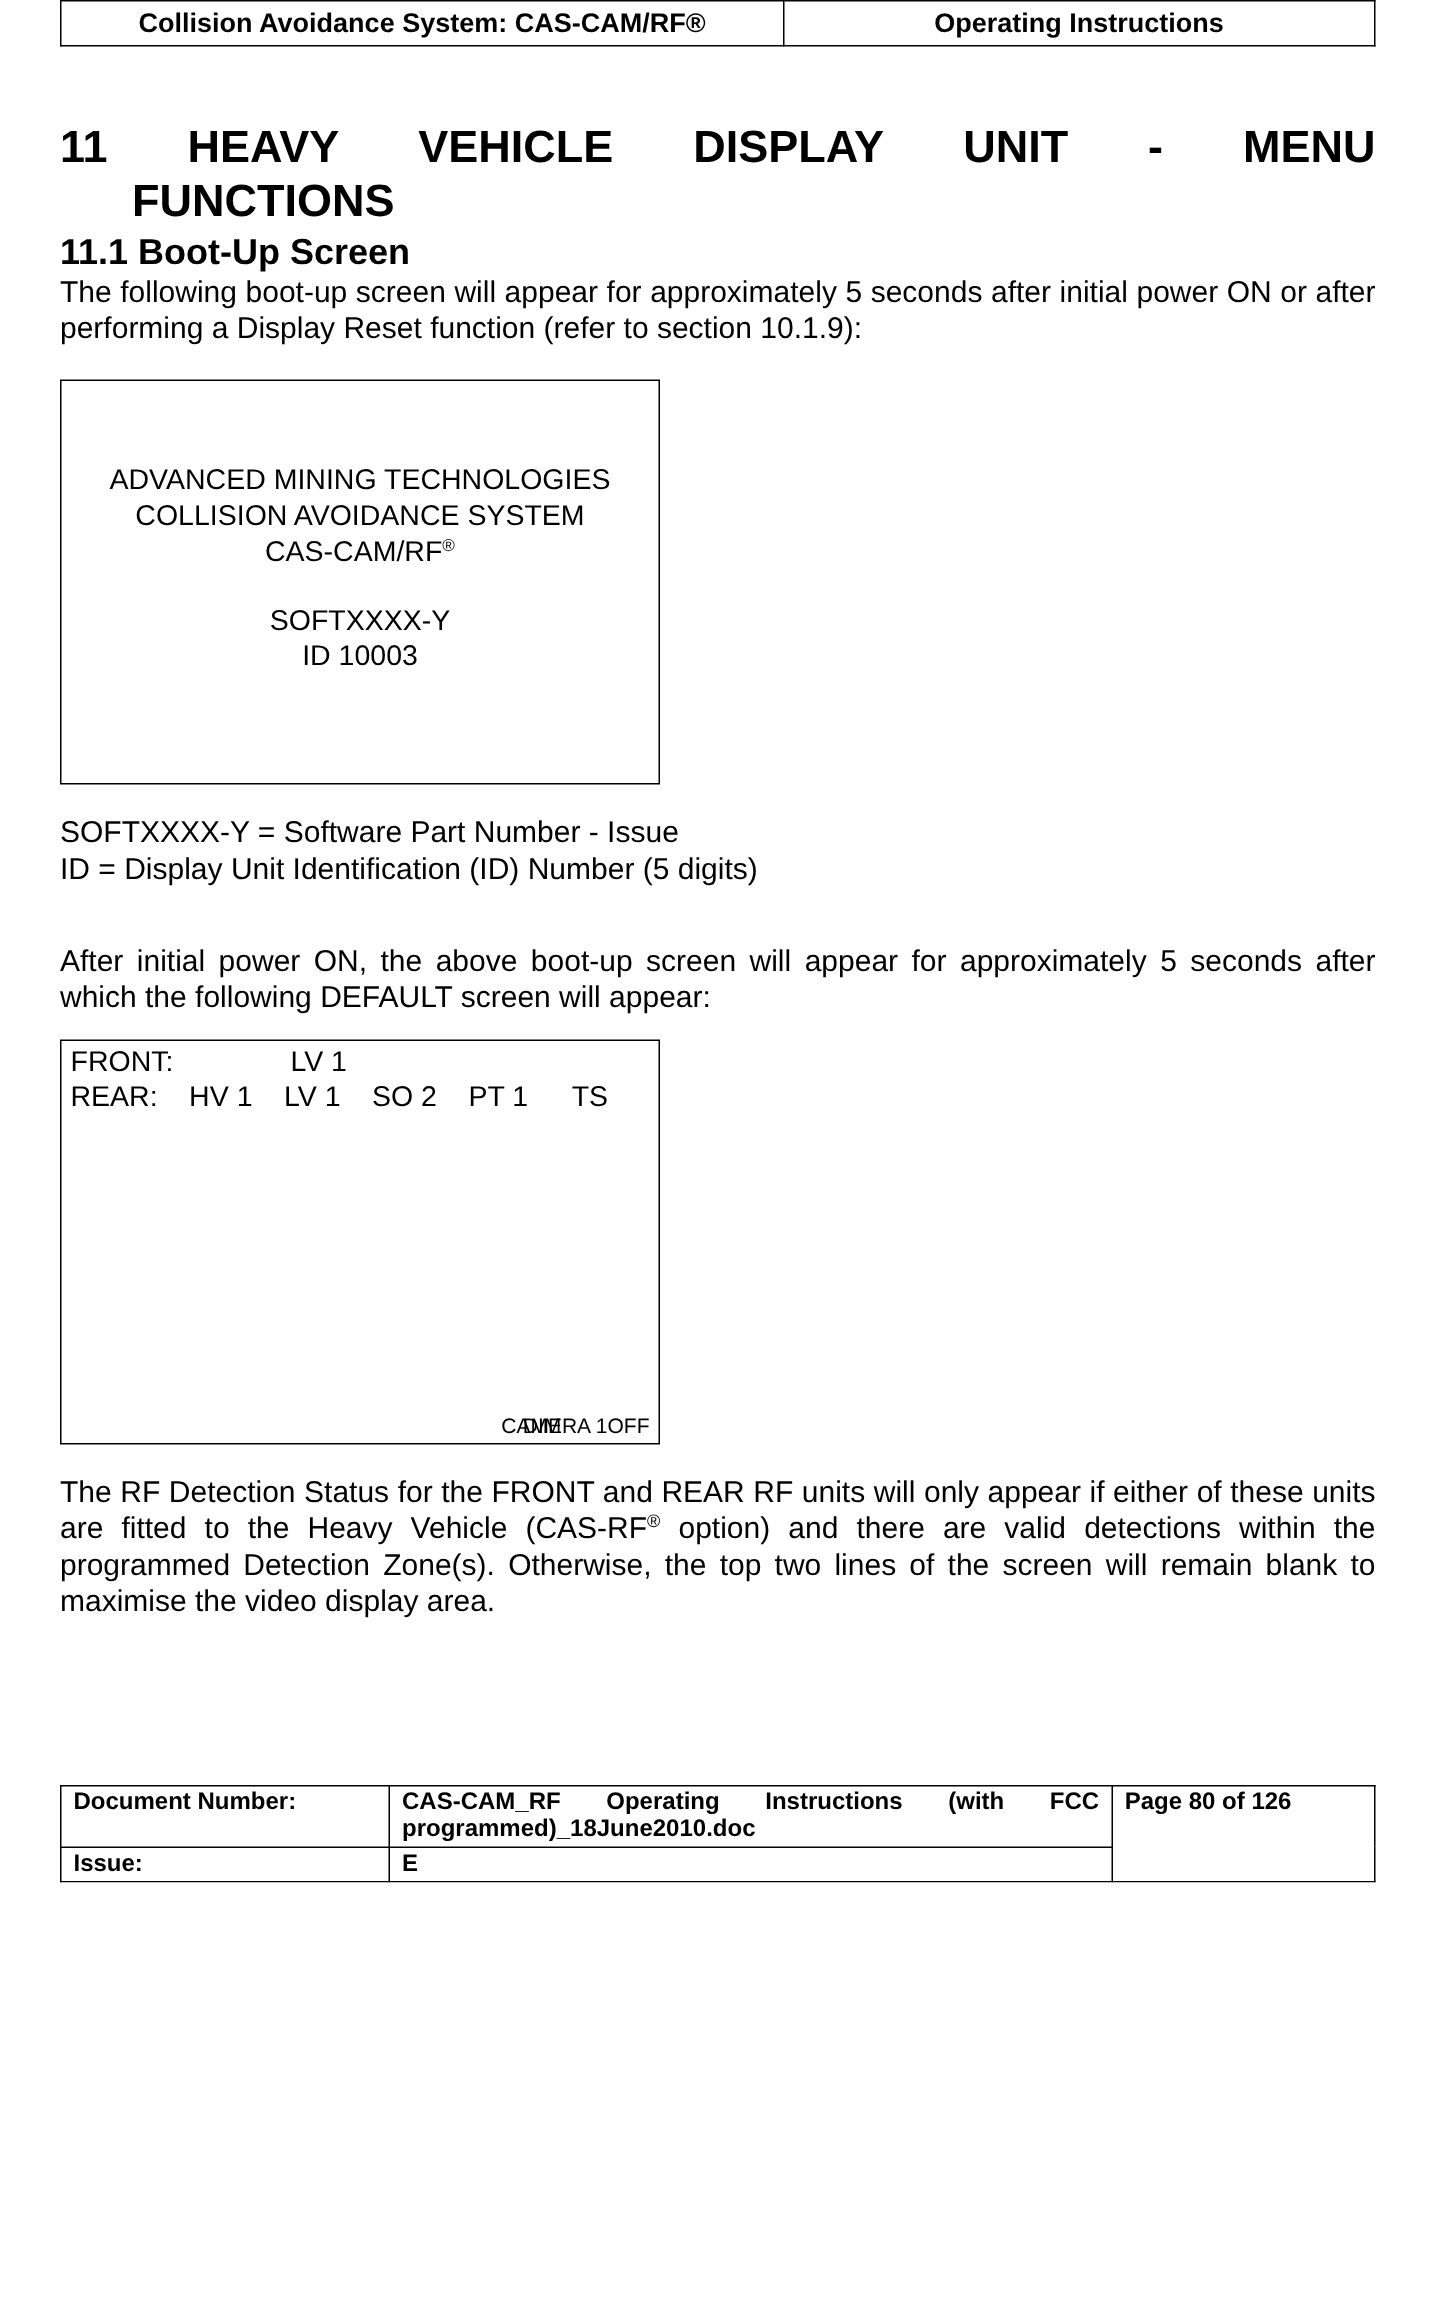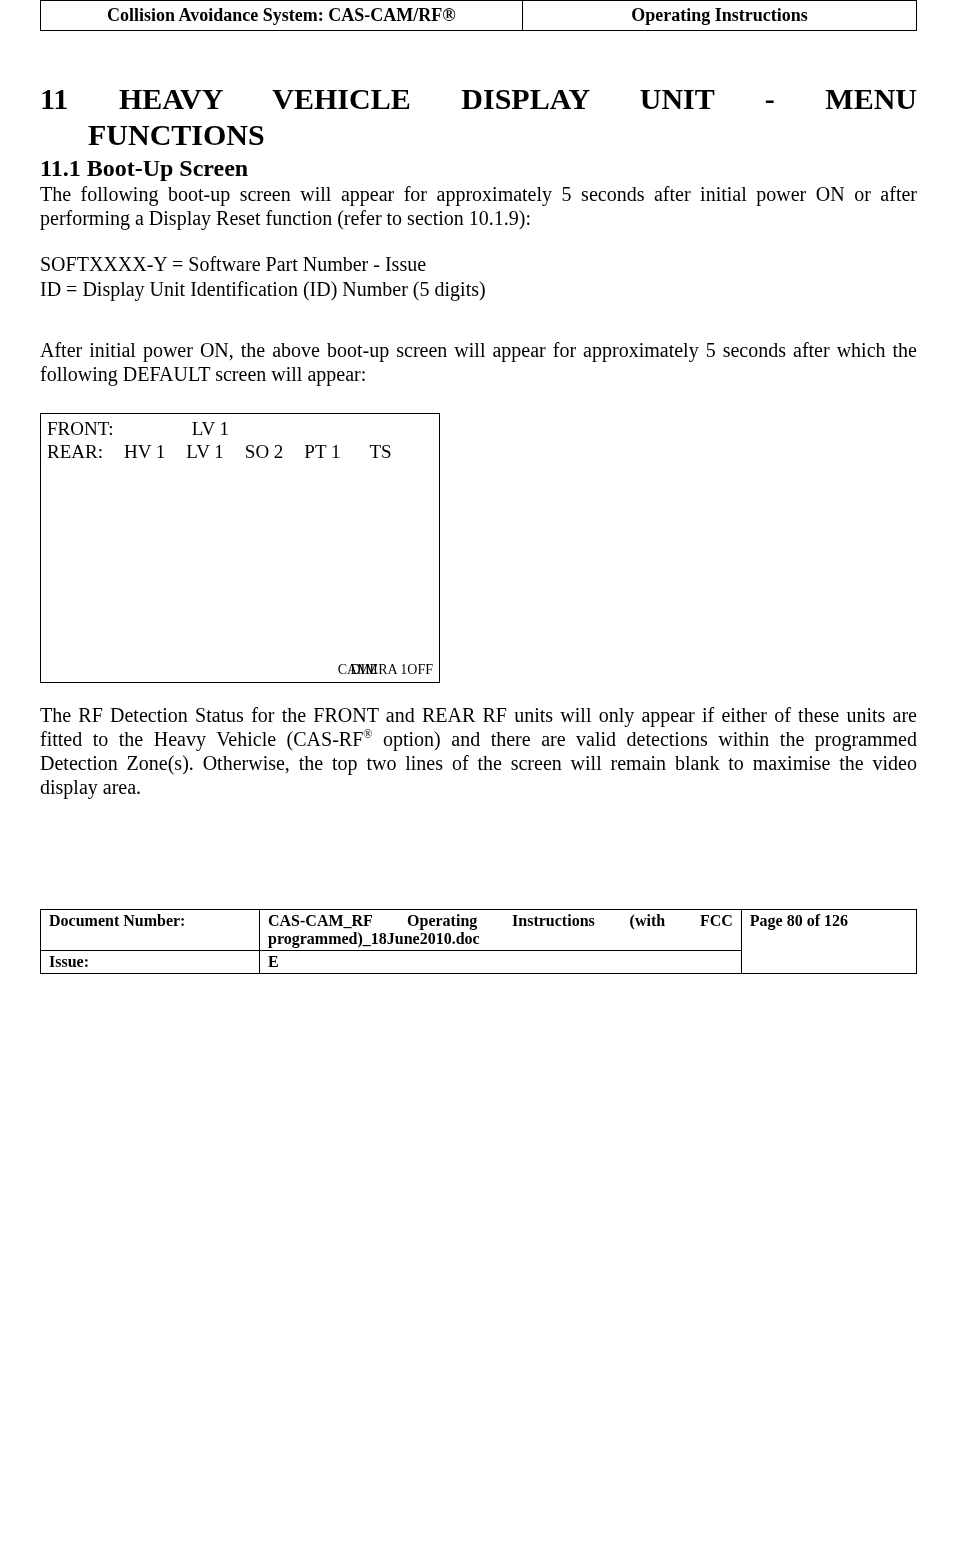--- a/index.html
+++ b/index.html
@@ -10,21 +10,20 @@
     body {
       font-family: Arial, Helvetica, sans-serif;
       background: #fff;
       color: #000;
       width: 957px;
       margin: 0 auto;
       padding: 0;
     }
     .page {
       padding: 0 40px 0 40px;
-      font-family: Liberation Serif, serif;
     }
     .header-table {
       width: 100%;
       border-collapse: collapse;
       margin-bottom: 50px;
     }
     .header-table td {
       border: 1.5px solid #000;
       padding: 4px 8px;
       font-size: 18px;
@@ -158,27 +157,37 @@
   <h1 class="section-heading">
     <div class="section-title-line1">
       <span>11</span>&nbsp;<span>HEAVY   VEHICLE   DISPLAY   UNIT   -   MENU</span>
     </div>
     <div class="section-title-line2">FUNCTIONS</div>
   </h1>
 
   <h2 class="subsection-heading">11.1 Boot-Up Screen</h2>
   <div class="body-text body-text-block">The following boot-up screen will appear for approximately 5 seconds after initial power ON or after performing a Display Reset function (refer to section 10.1.9):</div>
 
+  <div class="screen-box bootup-box">
+    <div class="bootup-line">ADVANCED MINING TECHNOLOGIES</div>
+    <div class="bootup-line">COLLISION AVOIDANCE SYSTEM</div>
+    <div class="bootup-line">
+      <span>CAS-CAM/RF</span><sup>®</sup>
+    </div>
+    <div class="bootup-line" style="height:22px;"></div>
+    <div class="bootup-line">SOFTXXXX-Y</div>
+    <div class="bootup-line">ID 10003</div>
+  </div>
 
   <div class="explain-lines">
     <div>SOFTXXXX-Y = Software Part Number - Issue</div>
     <div>ID = Display Unit Identification (ID) Number (5 digits)</div>
   </div>
 
-  <div class="body-text" style="margin-bottom:27px;">After initial power ON, the above boot-up screen will appear for approximately 5 seconds after which the following DEFAULT screen will appear:</div>
+  <div class="body-text" style="margin-bottom:16px;">After initial power ON, the above boot-up screen will appear for approximately 5 seconds after which the following DEFAULT screen will appear:</div>
 
   <div class="screen-box default-box">
     <div class="default-top">
       <div class="default-row">
         <span>FRONT:</span><span class="gap-78"></span><span>LV 1</span>
       </div>
       <div class="default-row">
         <span>REAR:</span><span class="gap-21"></span><span>HV 1</span><span class="gap-21"></span><span>LV 1</span><span class="gap-21"></span><span>SO 2</span><span class="gap-21"></span><span>PT 1</span><span class="gap-29"></span><span>TS</span>
       </div>
     </div>

